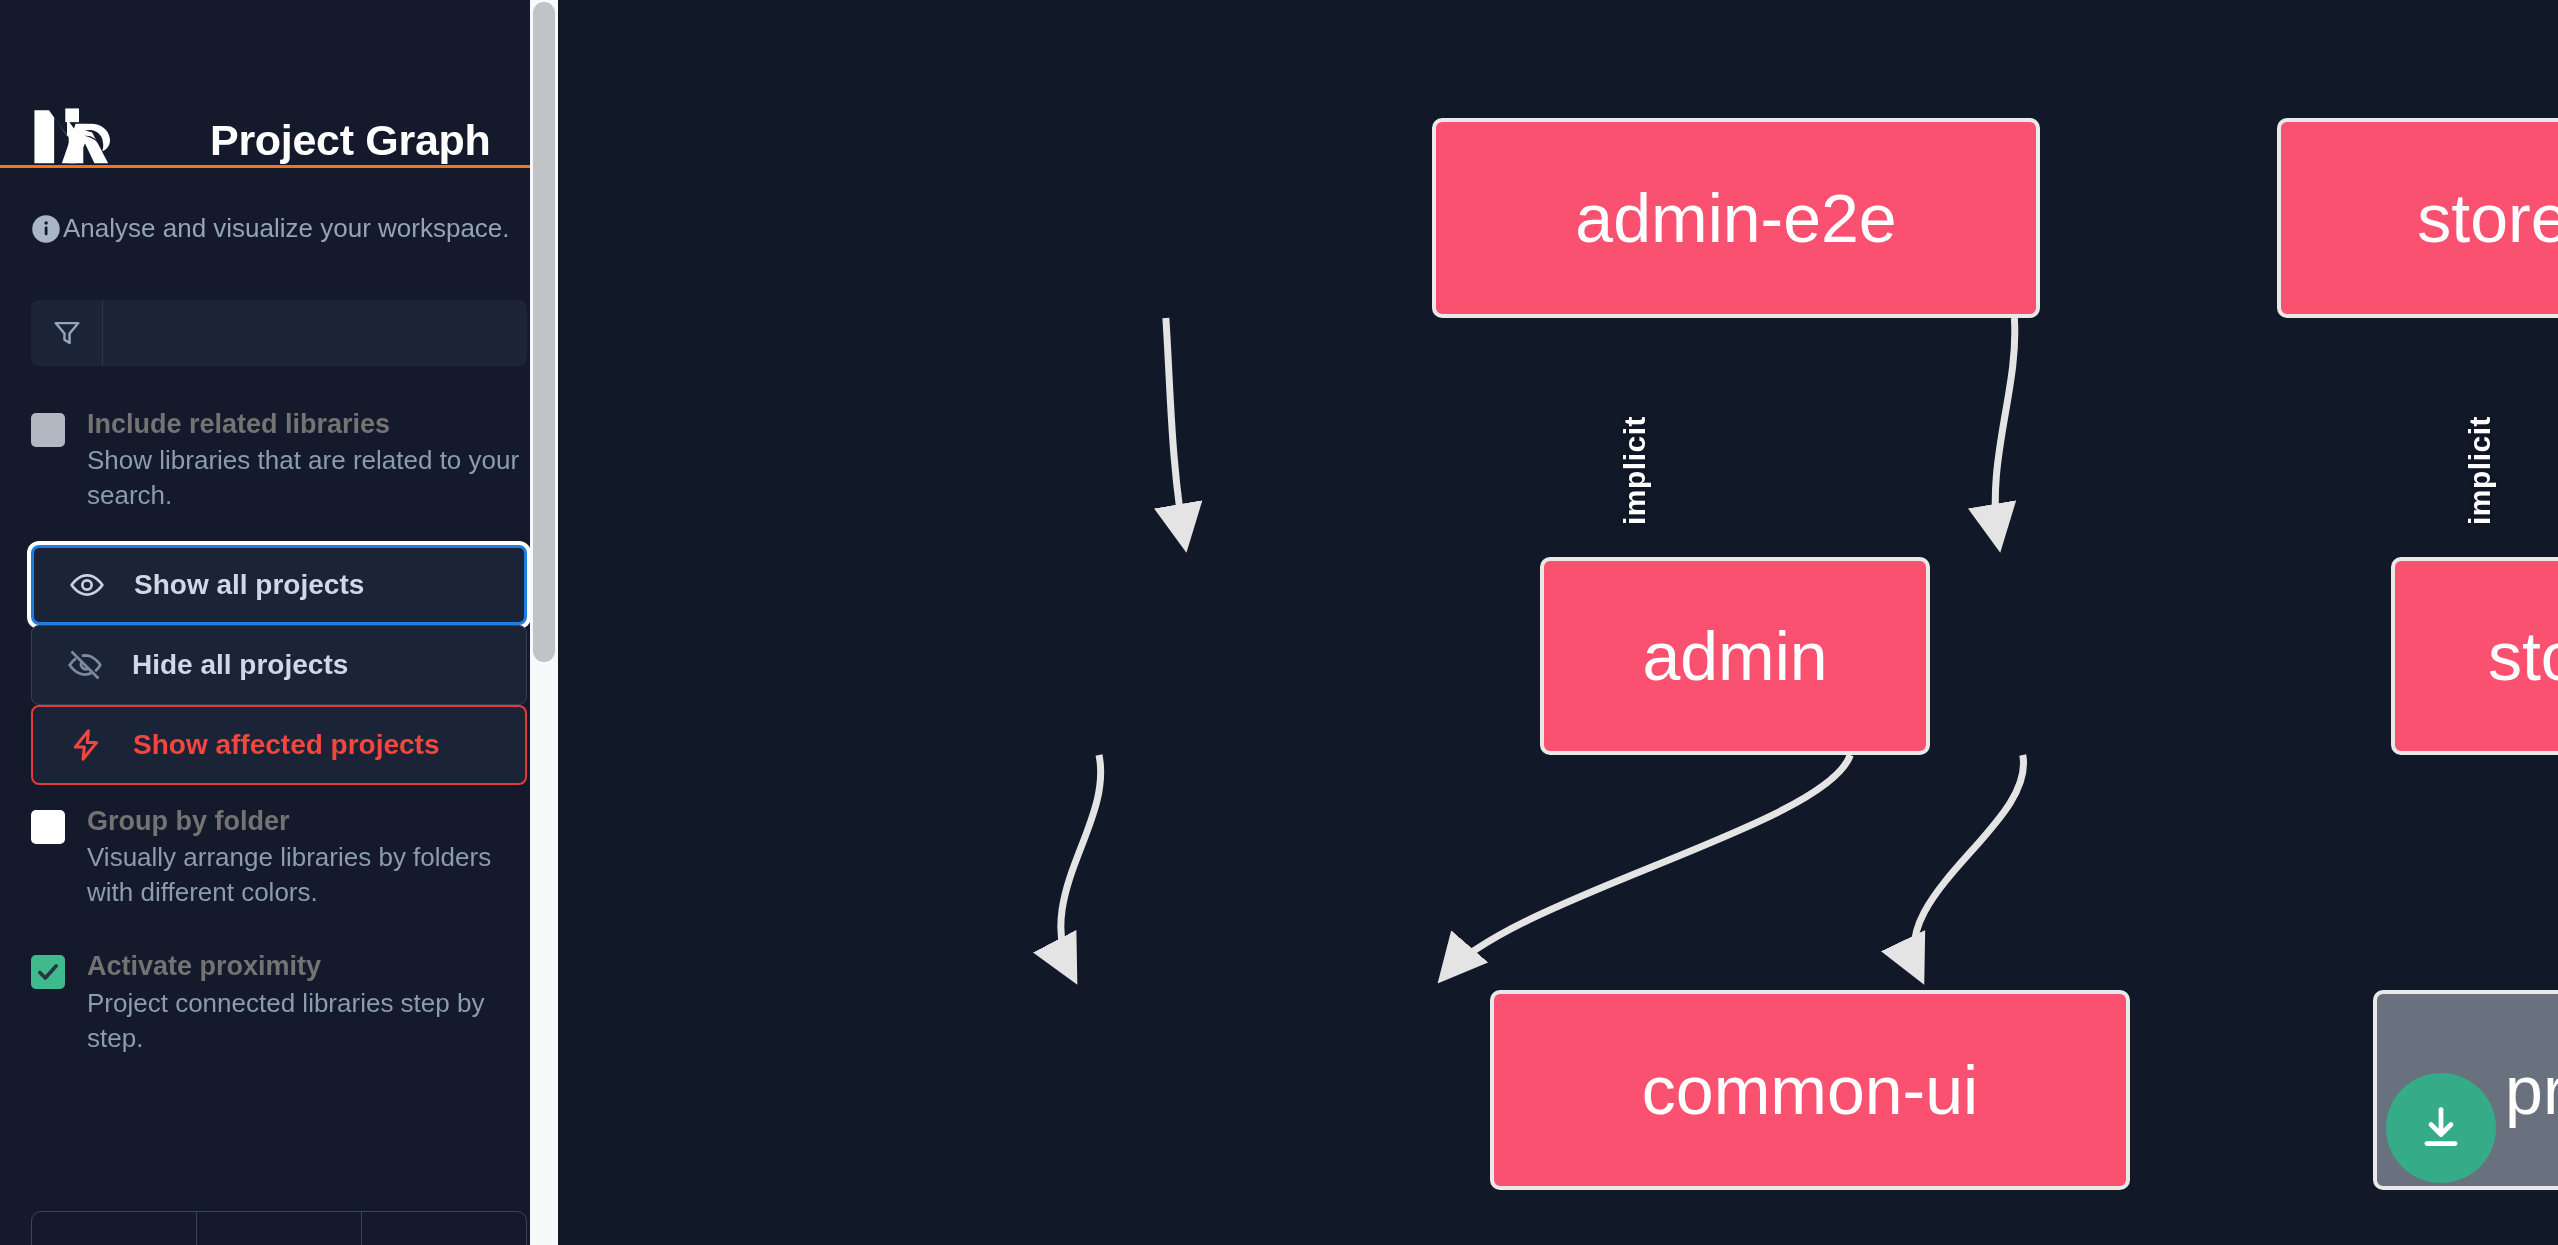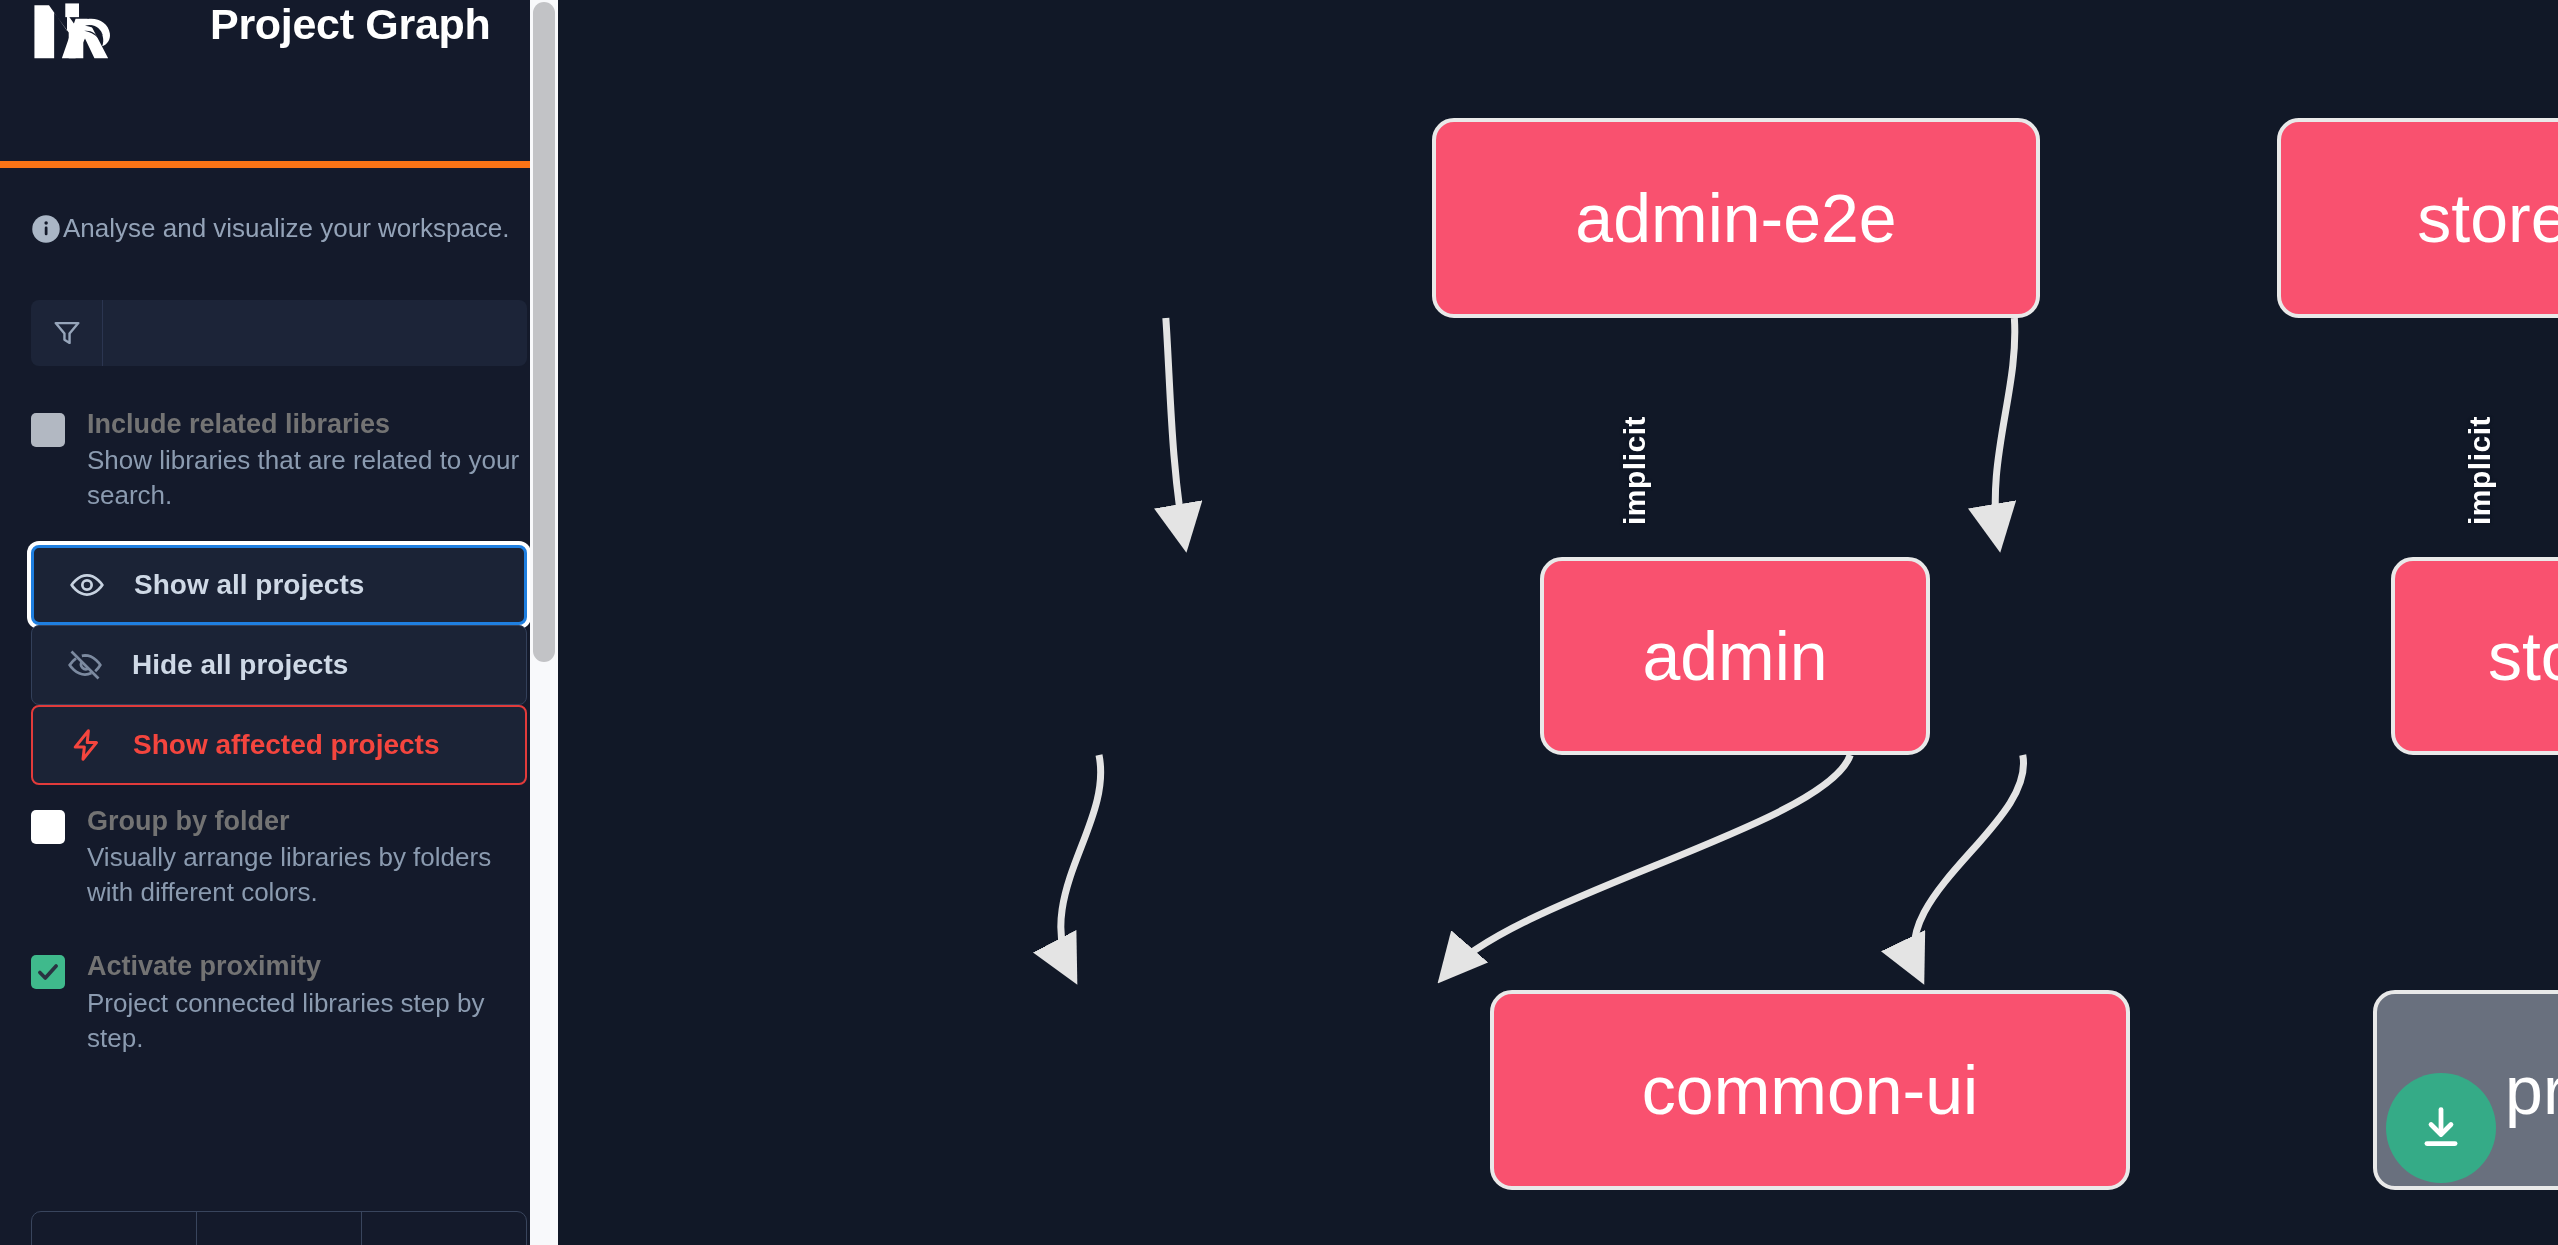--- a/index.html
+++ b/index.html
@@ -15,23 +15,23 @@
   .sidebar {
     position: relative;
     width: 558px; height: 1245px;
     background: #141a2b;
     flex: 0 0 558px;
     overflow: hidden;
   }
   .sidebar-header {
     height: 168px;
     display: flex;
-    align-items: flex-start;
+    align-items: flex-end;
     padding-left: 31px;
-    border-bottom: 7px solid #f97316;
+    border-bottom: 3px solid #f97316;
   }
   .nx-logo { width: 96px; height: 60px; flex: 0 0 96px; }
   .app-title {
     color: #ffffff;
     font-size: 43px;
     font-weight: 700;
     letter-spacing: -0.3px;
     margin-left: 83px;
     white-space: nowrap;
   }
@@ -175,21 +175,21 @@
     flex: 1;
     height: 1245px;
     background: #111827;
     overflow: hidden;
   }
   .node {
     position: absolute;
     display: flex;
     align-items: center;
     justify-content: center;
-    border-radius: 22px;
+    border-radius: 10px;
     border: 4px solid #e9e9e9;
     color: #ffffff;
     font-size: 68px;
     white-space: nowrap;
     cursor: pointer;
   }
   .node.app { background: #f9516f; }
   .node.lib { background: #69707e; }
 
   .edge-label {

